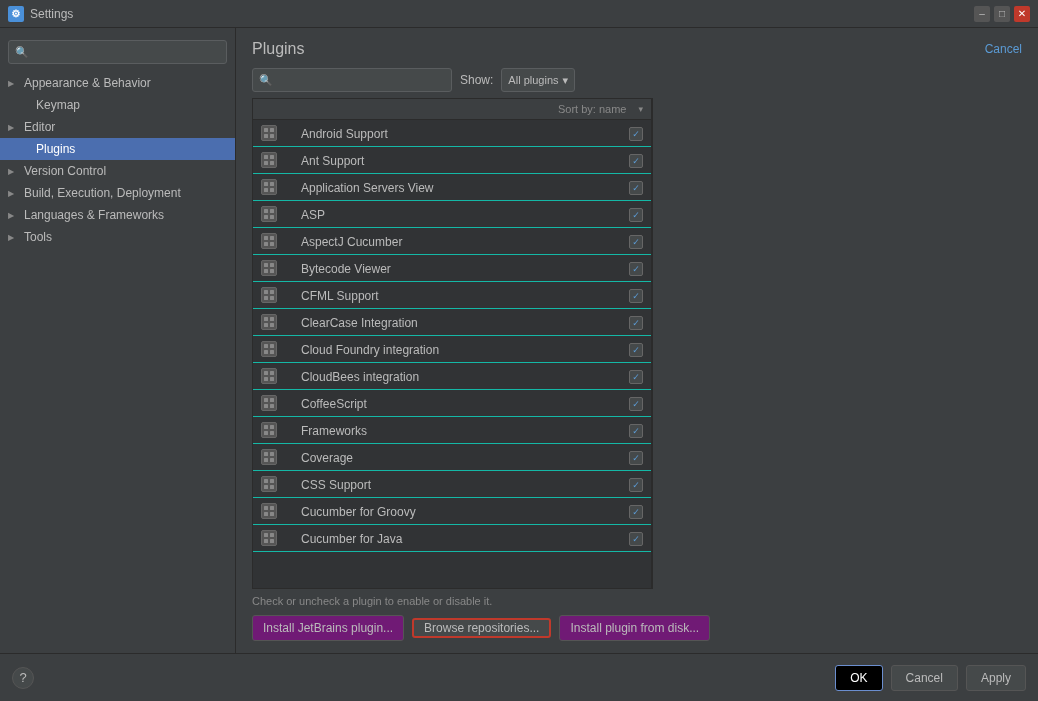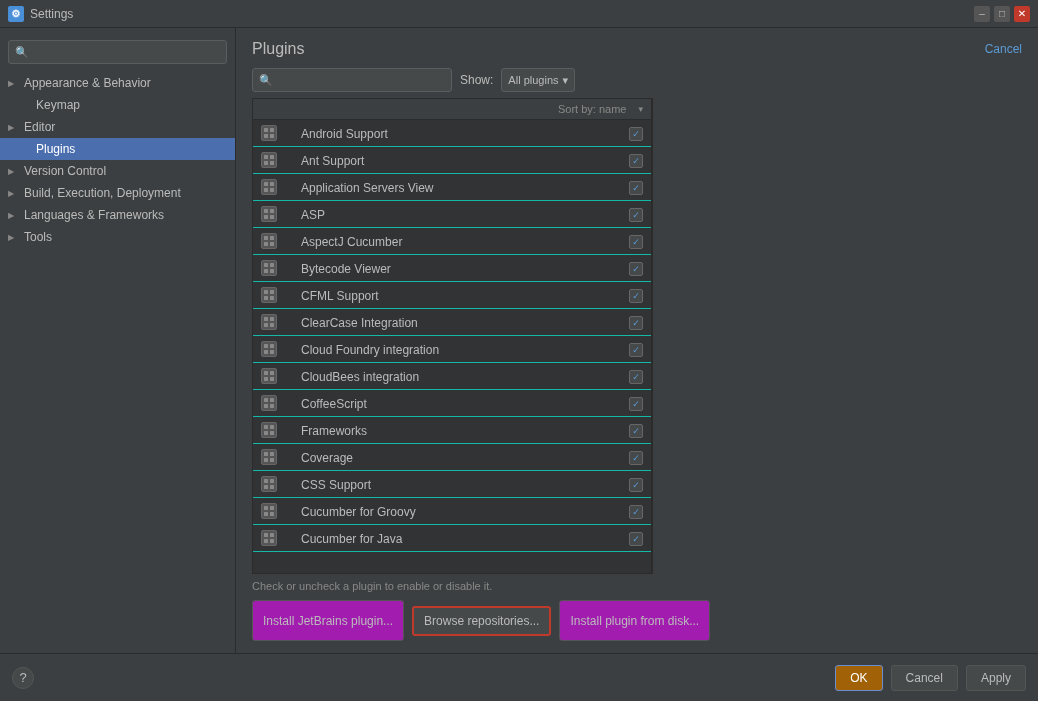--- a/index.html
+++ b/index.html
@@ -270,30 +270,30 @@
       padding: 0 14px;
       border-radius: 3px;
       border: 1px solid #555;
       background: #45494a;
       color: #bbbbbb;
       font-size: 12px;
       cursor: pointer;
       display: flex; align-items: center; justify-content: center;
     }
     .btn.primary {
-      background: #a16207;
+      background: #000000;
       border-color: #6b8ecf;
       color: white;
     }
     .btn-install {
-      height: 41px;
+      height: 26px;
       padding: 0 10px;
       border-radius: 3px;
       border: 1px solid #555;
-      background: #a21caf;
+      background: #701a75;
       color: #bbbbbb;
       font-size: 12px;
       cursor: pointer;
     }
 
     .help-btn {
       width: 22px;
       height: 22px;
       border-radius: 50%;
       border: 1px solid #555;
@@ -591,21 +591,21 @@
     </div>
             </div>
         </div>
       </div>
       <div class="right-panel"></div>
     </div>
 
     <div class="bottom-note">Check or uncheck a plugin to enable or disable it.</div>
     <div class="bottom-buttons">
       <button class="btn-install">Install JetBrains plugin...</button>
-      <button class="btn-install highlighted" style="border: 2px solid #c0392b; background: #45494a; color: #bbbbbb; height: 30px; padding: 0 10px; border-radius: 3px; font-size: 12px; cursor: pointer;">Browse repositories...</button>
+      <button class="btn-install highlighted" style="border: 2px solid #c0392b; background: #45494a; color: #bbbbbb; height: 20px; padding: 0 10px; border-radius: 3px; font-size: 12px; cursor: pointer;">Browse repositories...</button>
       <button class="btn-install">Install plugin from disk...</button>
     </div>
   </div>
 </div>
 
 <div class="footer-bar">
   <div class="footer-left">
     <button class="help-btn">?</button>
   </div>
   <div class="footer-right">

